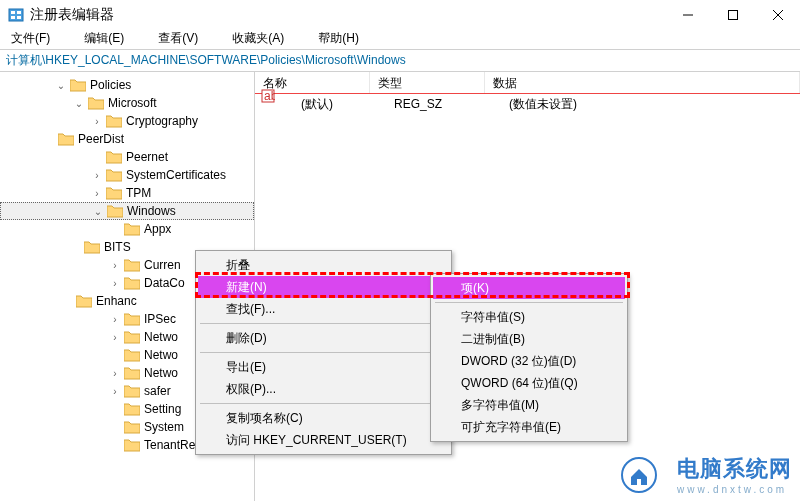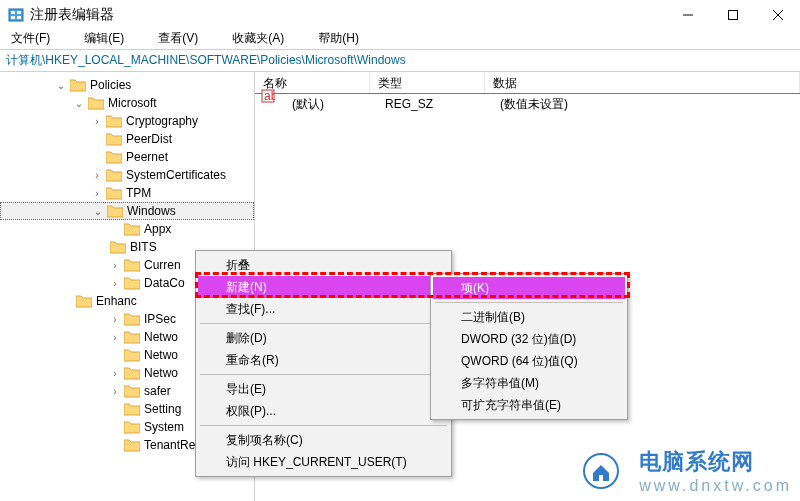--- a/index.html
+++ b/index.html
@@ -12,35 +12,35 @@
 .menubar{height:20px;display:flex;align-items:flex-end;padding:0 4px;gap:20px;background:#fff;border-bottom:1px solid #d0d0d0}
 .menuitem{padding:2px 7px;font-size:12px;color:#000}
 .addressbar{height:22px;display:flex;align-items:center;padding:3px 6px;border-bottom:1px solid #d0d0d0;font-size:12px;color:#0369a1}
 .content{display:flex;height:calc(100% - 72px)}
 .treepane{width:255px;overflow:hidden;border-right:1px solid #d0d0d0;padding-top:4px}
 .listpane{flex:1;position:relative}
 .listheader{display:flex;height:22px;border-bottom:1px solid #ef4444}
 .listheader .col{padding:3px 8px;font-size:12px;color:#000;border-right:1px solid #e8e8e8}
 .listrow{display:flex;height:20px;align-items:center}
 .listrow .cell{padding:2px 8px;font-size:12px;color:#000}
-.string-icon{width:14px;height:31px;margin-left:6px;margin-right:9px}
+.string-icon{width:14px;height:31px;margin-left:6px;margin-right:18px}
 .treerow{display:flex;align-items:center;height:18px;padding-left:0;font-size:12px;color:#000;white-space:nowrap}
 .treerow.sel{border:1px dotted #666;background:#f0f0f0}
 .twisty{width:14px;display:inline-flex;justify-content:center;color:#666;font-size:10px}
 .folder{width:16px;height:14px;margin:0 4px 0 2px}
 .folder svg{width:16px;height:14px}
 .ctxmenu{position:absolute;background:#f2f2f2;border:1px solid #a0a0a0;box-shadow:2px 2px 4px rgba(0,0,0,.25);padding:3px 2px;font-size:12px}
 .ctxmenu .item{height:22px;display:flex;align-items:center;padding:0 38px 0 28px;color:#000;white-space:nowrap}
 .ctxmenu .item.sel{background:#d946ef;color:#fff}
 .ctxmenu .item.sep{height:1px;background:#c0c0c0;margin:3px 2px;padding:0}
 .ctxmenu .arrow{position:absolute;right:10px;font-size:9px}
 .highlight-box{position:absolute;border:3px dashed red;pointer-events:none}
 .watermark{position:absolute;right:8px;bottom:6px;display:flex;align-items:center;gap:20px;opacity:.95}
 .wm-text{color:#2874c8;font-size:22px;font-weight:700;letter-spacing:1px}
-.wm-sub{color:#7fa8c9;font-size:16px;letter-spacing:3px}
+.wm-sub{color:#7fa8c9;font-size:10px;letter-spacing:3px}
 </style>
 </head>
 <body>
 
 <div class="titlebar">
   <span class="icon">
     <svg viewBox="0 0 16 16">
         <rect x="1" y="2" width="14" height="12" fill="#4aa0e0" stroke="#1a6fb0"></rect>
         <rect x="3" y="4" width="4" height="3" fill="#fff"></rect>
         <rect x="9" y="4" width="4" height="3" fill="#fff"></rect>
@@ -95,21 +95,21 @@
           </svg></span>
         <span>Microsoft</span>
       </div>
     <div class="treerow" style="padding-left:90px">
         <span class="twisty">›</span>
         <span class="folder"><svg viewBox="0 0 16 14">
             <path d="M0 2h5l2 2h9v9H0z" fill="#ffd67a" stroke="#d9a93e"></path>
           </svg></span>
         <span>Cryptography</span>
       </div>
-    <div class="treerow" style="padding-left:104px">
+    <div class="treerow" style="padding-left:56px">
         <span class="folder"><svg viewBox="0 0 16 14">
             <path d="M0 2h5l2 2h9v9H0z" fill="#ffd67a" stroke="#d9a93e"></path>
           </svg></span>
         <span>PeerDist</span>
       </div>
     <div class="treerow" style="padding-left:104px">
         <span class="folder"><svg viewBox="0 0 16 14">
             <path d="M0 2h5l2 2h9v9H0z" fill="#ffd67a" stroke="#d9a93e"></path>
           </svg></span>
         <span>Peernet</span>
@@ -134,21 +134,21 @@
             <path d="M0 2h5l2 2h9v9H0z" fill="#ffd67a" stroke="#d9a93e"></path>
           </svg></span>
         <span>Windows</span>
       </div>
     <div class="treerow" style="padding-left:122px">
         <span class="folder"><svg viewBox="0 0 16 14">
             <path d="M0 2h5l2 2h9v9H0z" fill="#ffd67a" stroke="#d9a93e"></path>
           </svg></span>
         <span>Appx</span>
       </div>
-    <div class="treerow" style="padding-left:108px">
+    <div class="treerow" style="padding-left:82px">
         <span class="folder"><svg viewBox="0 0 16 14">
             <path d="M0 2h5l2 2h9v9H0z" fill="#ffd67a" stroke="#d9a93e"></path>
           </svg></span>
         <span>BITS</span>
       </div>
     <div class="treerow" style="padding-left:108px">
         <span class="twisty">›</span>
         <span class="folder"><svg viewBox="0 0 16 14">
             <path d="M0 2h5l2 2h9v9H0z" fill="#ffd67a" stroke="#d9a93e"></path>
           </svg></span>
@@ -247,23 +247,20 @@
       <span>新建(N)</span>
       <span class="arrow">▶</span>
     </div>
   <div class="item">
       <span>查找(F)...</span>
     </div>
   <div class="item sep"></div>
   <div class="item">
       <span>删除(D)</span>
     </div>
-  <div class="item">
-      <span>重命名(R)</span>
-    </div>
   <div class="item sep"></div>
   <div class="item">
       <span>导出(E)</span>
     </div>
   <div class="item">
       <span>权限(P)...</span>
     </div>
   <div class="item sep"></div>
   <div class="item">
       <span>复制项名称(C)</span>
@@ -271,20 +268,23 @@
   <div class="item">
       <span>访问 HKEY_CURRENT_USER(T)</span>
     </div>
 </div>
 
 <div class="ctxmenu" style="left:430px;top:273px;width:198px">
   <div class="item sel">
       <span>项(K)</span>
     </div>
   <div class="item sep"></div>
+  <div class="item">
+      <span>字符串值(S)</span>
+    </div>
   <div class="item">
       <span>二进制值(B)</span>
     </div>
   <div class="item">
       <span>DWORD (32 位)值(D)</span>
     </div>
   <div class="item">
       <span>QWORD (64 位)值(Q)</span>
     </div>
   <div class="item">

